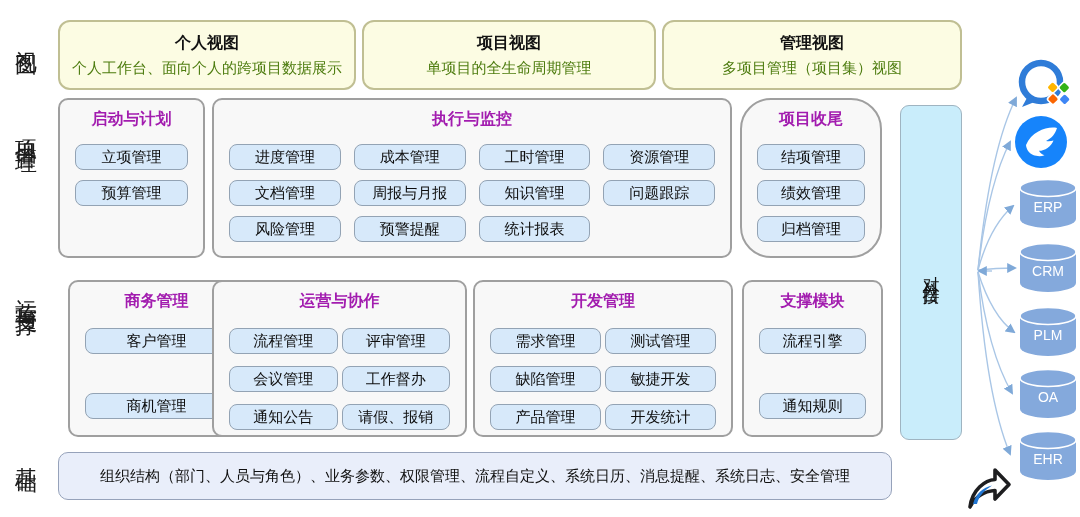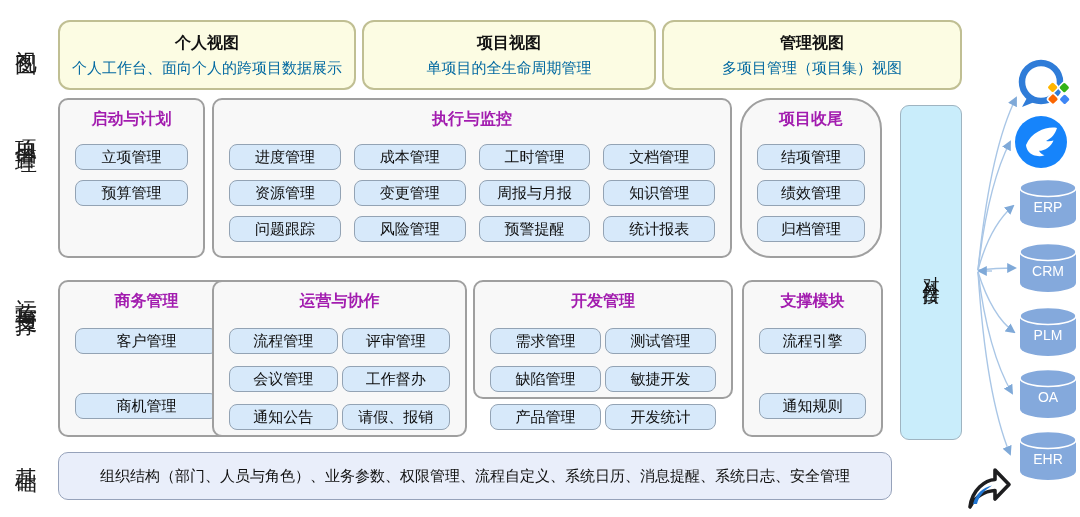--- a/index.html
+++ b/index.html
@@ -5,21 +5,21 @@
   html,body{margin:0;padding:0;background:#fff;}
   .canvas{position:relative;width:1080px;height:517px;background:#ffffff;overflow:hidden;
           font-family:"Liberation Sans","DejaVu Sans",sans-serif;color:#111;}
   
   .vlabel{position:absolute;left:11px;writing-mode:vertical-rl;text-orientation:upright;
           font-size:22px;letter-spacing:4px;color:#1c1c1c;white-space:nowrap;}
   
   .viewbox{position:absolute;top:20px;height:66px;background:#fcfce3;border:2px solid #c0bf93;
            border-radius:12px;display:flex;flex-direction:column;align-items:center;justify-content:center;gap:5px;}
   .viewbox .t{font-weight:bold;font-size:16px;}
-  .viewbox .s{font-size:15px;color:#0369a1;}
+  .viewbox .s{font-size:15px;color:#4d7c0f;}
   
   .group{position:absolute;background:#f8f8f8;border:2px solid #9f9f9f;border-radius:10px;box-sizing:border-box;}
   .group .hd{text-align:center;font-weight:bold;font-size:16px;margin-top:9px;color:#a21caf;}
   .chips{position:absolute;left:0;right:0;display:grid;padding:0 15px;box-sizing:border-box;}
   .chip{height:26px;background:#d7e9fa;border:1.5px solid #93a3b4;border-radius:8px;box-sizing:border-box;
         display:flex;align-items:center;justify-content:center;font-size:15px;color:#0d0d0d;white-space:nowrap;}
   .cols1{grid-template-columns:1fr;top:44px;row-gap:10px;}
   .cols4{grid-template-columns:repeat(4,1fr);top:44px;gap:10px 13px;}
   .cols2{grid-template-columns:repeat(2,1fr);top:46px;gap:12px 4px;}
   .cols1b{grid-template-columns:1fr;top:46px;row-gap:12px;gap:39px;}
@@ -67,63 +67,62 @@
       <div class="chip">预算管理</div>
     </div>
   </div>
 
   <div class="group" style="left:212px;top:98px;width:520px;height:160px;">
     <div class="hd">执行与监控</div>
     <div class="chips cols4">
       <div class="chip">进度管理</div>
       <div class="chip">成本管理</div>
       <div class="chip">工时管理</div>
+      <div class="chip">资源管理</div>
       <div class="chip">文档管理</div>
-      <div class="chip">资源管理</div>
-      <div class="chip">变更管理</div>
       <div class="chip">周报与月报</div>
       <div class="chip">知识管理</div>
       <div class="chip">问题跟踪</div>
       <div class="chip">风险管理</div>
       <div class="chip">预警提醒</div>
       <div class="chip">统计报表</div>
     </div>
   </div>
 
   <div class="group" style="left:740px;top:98px;width:142px;height:160px;border-radius:31px;">
     <div class="hd">项目收尾</div>
     <div class="chips cols1">
       <div class="chip">结项管理</div>
       <div class="chip">绩效管理</div>
       <div class="chip">归档管理</div>
     </div>
   </div>
 
-  <div class="group" style="left:58px;top:280px;width:177px;height:157px;">
+  <div class="group" style="left:68px;top:280px;width:177px;height:157px;">
     <div class="hd">商务管理</div>
     <div class="chips cols1b">
       <div class="chip">客户管理</div>
       <div class="chip">商机管理</div>
       <div class="chip">合同管理</div>
     </div>
   </div>
 
   <div class="group" style="left:212px;top:280px;width:255px;height:157px;">
     <div class="hd">运营与协作</div>
     <div class="chips cols2">
       <div class="chip">流程管理</div>
       <div class="chip">评审管理</div>
       <div class="chip">会议管理</div>
       <div class="chip">工作督办</div>
       <div class="chip">通知公告</div>
       <div class="chip">请假、报销</div>
     </div>
   </div>
 
-  <div class="group" style="left:473px;top:280px;width:260px;height:119px;">
+  <div class="group" style="left:473px;top:280px;width:260px;height:157px;">
     <div class="hd">开发管理</div>
     <div class="chips cols2">
       <div class="chip">需求管理</div>
       <div class="chip">测试管理</div>
       <div class="chip">缺陷管理</div>
       <div class="chip">敏捷开发</div>
       <div class="chip">产品管理</div>
       <div class="chip">开发统计</div>
     </div>
   </div>

